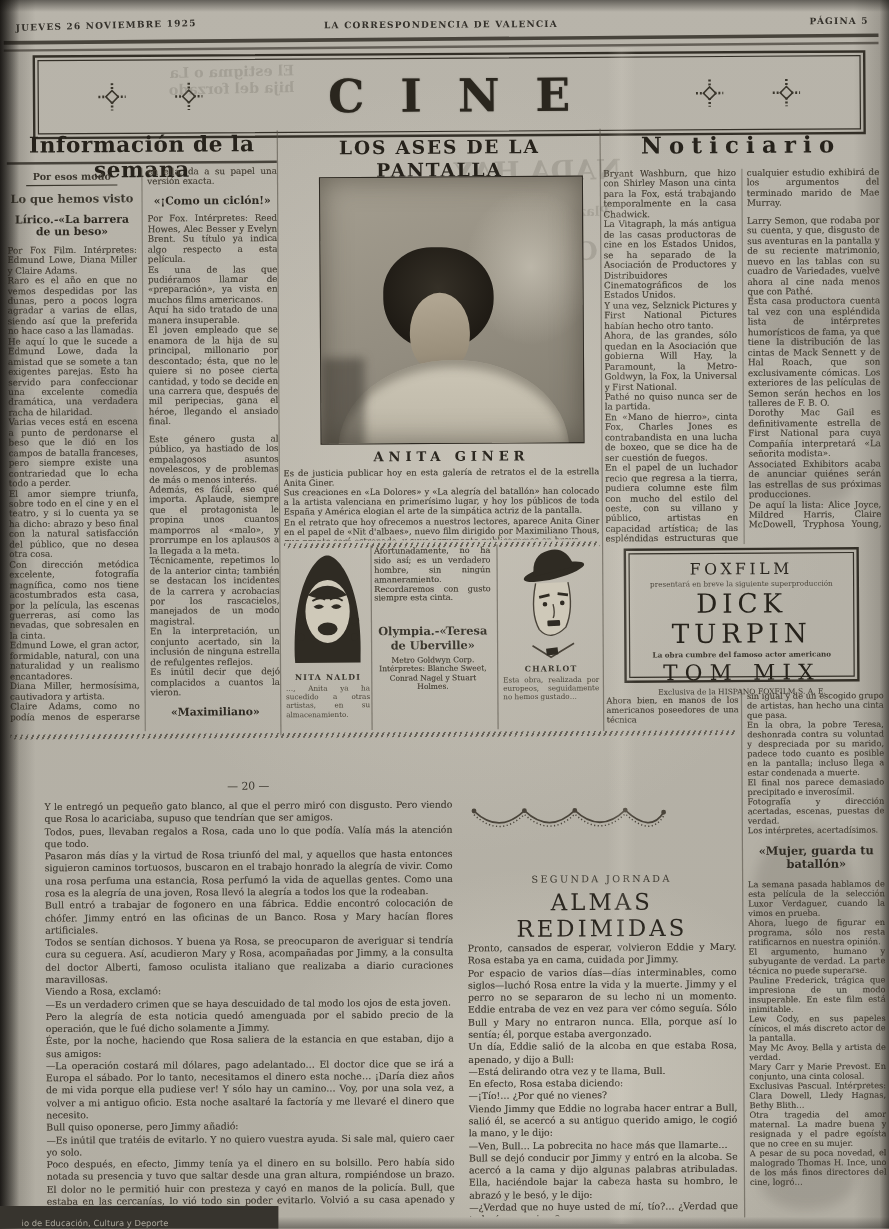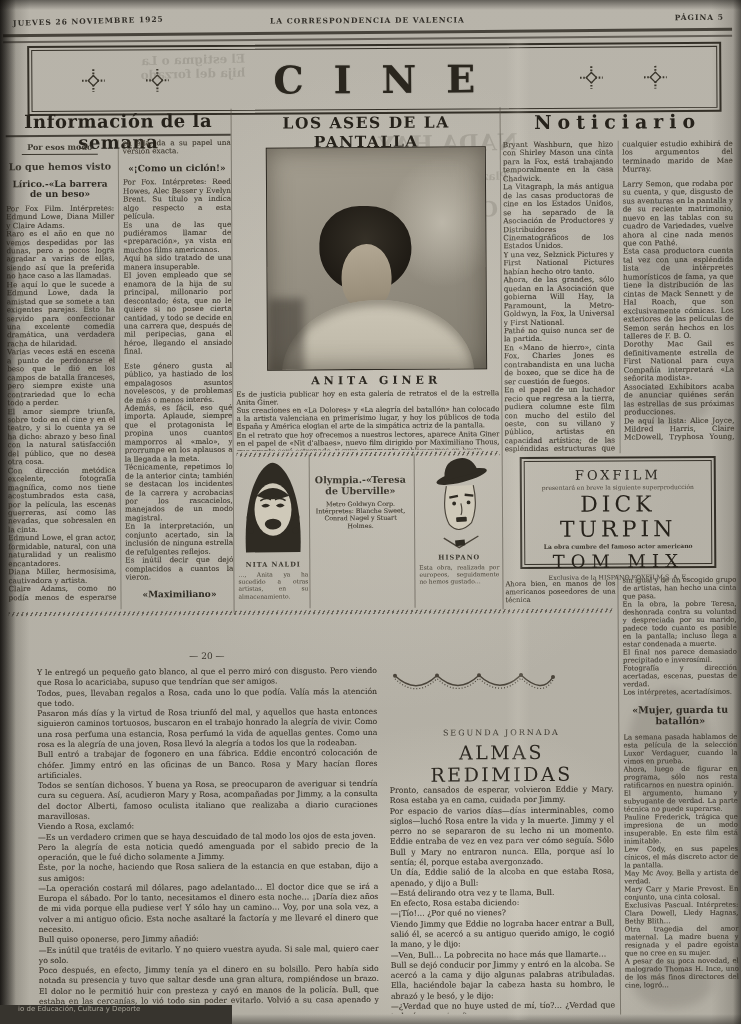--- a/index.html
+++ b/index.html
@@ -201,20 +201,22 @@
         <circle cx="13" cy="76" r="3" fill="#2f2b23"></circle>
         <circle cx="59" cy="76" r="3" fill="#2f2b23"></circle>
       </svg>
       <div class="ctr" style="font-size:6.5px;font-weight:bold;letter-spacing:1px;margin-top:2px;">NITA NALDI</div>
       <div class="cap" style="margin-top:2px;">…, Anita ya ha sucedido a otras artistas, en su almacenamiento.</div>
     </div>
 
     <div class="abs vrule" style="left:309px;top:454px;height:154px;"></div>
 
     <div class="abs" style="left:312px;top:456px;width:97px;">
+      <p class="dense" style="margin:0;font-size:6.8px;">Afortunadamente, no ha sido así; es un verdadero hombre, sin ningún amaneramiento.
+Recordaremos con gusto siempre esta cinta.</p>
       <div class="ctr" style="font-size:9.5px;font-weight:bold;margin:18px 0 3px;line-height:1.2;">Olympia.-«Teresa de Uberville»</div>
       <p class="dense" style="margin:0;font-size:6.3px;text-align:center;">Metro Goldwyn Corp. Intérpretes: Blanche Sweet, Conrad Nagel y Stuart Holmes.</p>
     </div>
 
     <div class="abs vrule" style="left:414px;top:454px;height:154px;"></div>
 
     <div class="abs" style="left:419px;top:454px;width:80px;">
       <svg width="80" height="100" viewBox="0 0 80 104" style="display:block;margin:0 auto;">
         <g transform="rotate(-14 42 20)">
           <ellipse cx="42" cy="24" rx="27" ry="6" fill="#2f2b23"></ellipse>
@@ -222,21 +224,21 @@
         </g>
         <path d="M27,34 Q22,60 30,74 Q40,85 53,72 Q60,56 55,33" fill="#cfc9b9" stroke="#4a443a" stroke-width="1.2"></path>
         <path d="M30,46 l9,-2 M46,43 l9,1" stroke="#2f2b23" stroke-width="2.4"></path>
         <circle cx="35" cy="52" r="2" fill="#2f2b23"></circle>
         <circle cx="50" cy="51" r="2" fill="#2f2b23"></circle>
         <path d="M42,52 q2,8 0,12" stroke="#4a443a" stroke-width="1.2" fill="none"></path>
         <rect x="37" y="66" width="11" height="5" rx="1" fill="#2f2b23" transform="rotate(-3 42 68)"></rect>
         <path d="M24,88 L40,98 L60,86" stroke="#4a443a" stroke-width="1.4" fill="none"></path>
         <rect x="36" y="90" width="10" height="6" fill="#2f2b23" transform="rotate(-6 41 93)"></rect>
       </svg>
-      <div class="ctr" style="font-size:6.5px;font-weight:bold;letter-spacing:1px;">HISPANO</div>
+      <div class="ctr" style="font-size:6.5px;font-weight:bold;letter-spacing:1px;">CHARLOT</div>
       <div class="cap" style="margin-top:2px;">Esta obra, realizada por europeos, seguidamente no hemos gustado…</div>
     </div>
 
     <div class="abs" id="foxad">
       <div id="foxad-inner">
         <div style="font-size:13px;letter-spacing:3px;color:#2b2720;">FOXFILM</div>
         <div style="font-size:6px;color:#4a443a;margin-top:1px;">presentará en breve la siguiente superproducción</div>
         <div style="font-size:22px;letter-spacing:4px;color:#26221b;margin-top:1px;">DICK TURPIN</div>
         <div style="font-size:6px;font-weight:bold;color:#3a352c;margin-top:1px;">La obra cumbre del famoso actor americano</div>
         <div style="font-size:18px;letter-spacing:6px;color:#26221b;margin-top:1px;">TOM MIX</div>
@@ -318,16 +320,16 @@
     <div class="smudge" style="left:630px;top:960px;width:80px;height:50px;"></div>
     <div class="smudge" style="left:60px;top:300px;width:60px;height:90px;"></div>
   </div>
 
   <div class="shade" style="left:0;top:0;width:16px;height:1024px;background:linear-gradient(90deg,rgba(12,10,8,.85),rgba(12,10,8,0));"></div>
   <div class="shade" style="left:0;top:0;width:741px;height:10px;background:linear-gradient(rgba(15,13,10,.5),rgba(0,0,0,0));"></div>
   <div class="shade" style="left:0;top:1014px;width:741px;height:10px;background:linear-gradient(rgba(0,0,0,0),rgba(15,13,10,.4));"></div>
   <div class="shade" style="left:733px;top:0;width:8px;height:1024px;background:linear-gradient(270deg,rgba(15,13,10,.45),rgba(0,0,0,0));"></div>
   <div class="shade" style="left:506px;top:40px;width:24px;height:980px;background:linear-gradient(90deg,rgba(0,0,0,0),rgba(235,230,218,.14),rgba(0,0,0,0));"></div>
 
-  <div class="abs" style="left:0;top:1005px;width:232px;height:19px;background:#37342e;display:flex;align-items:flex-start;">
+  <div class="abs" style="left:0;top:1005px;width:232px;height:19px;background:#37342e;display:flex;align-items:flex-end;">
     <span style="font-family:'DejaVu Sans','Liberation Sans',sans-serif;font-size:7px;color:#aaa69a;padding-left:18px;">io de Educación, Cultura y Deporte</span>
   </div>
 </div>
 
 </body></html>

